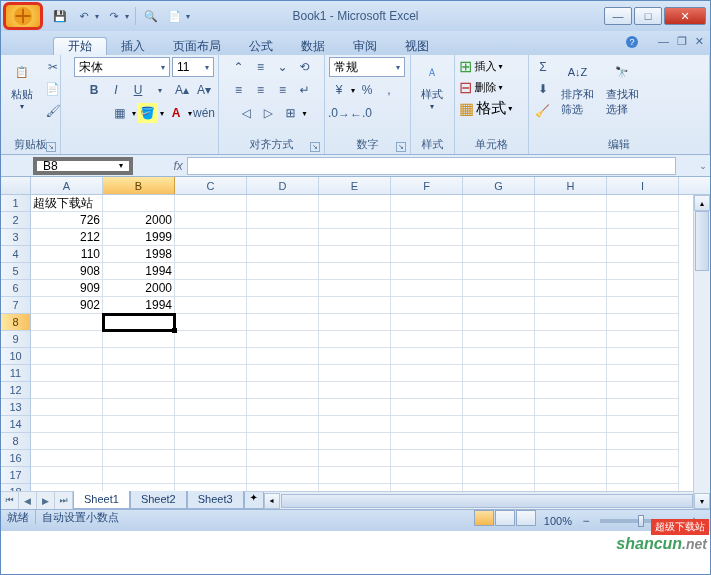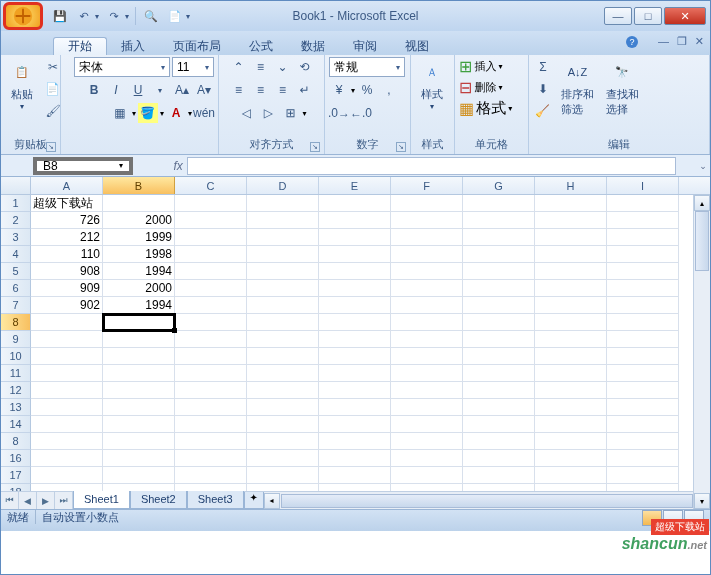--- a/index.html
+++ b/index.html
@@ -77,21 +77,21 @@
 .statusbar { height: 22px; background: linear-gradient(#d2e2f4,#bcd2ea); border-top: 1px solid #9ab5d6; display: flex; font-size: 11px; color: #2a4a7a; padding: 0 6px; }
 .statusbar .sep { width: 1px; height: 14px; background: #a0b8d4; margin: 0 6px; }
 .view-btns { display: flex; margin-left: auto; gap: 1px; }
 .view-btn { width: 20px; height: 16px; border: 1px solid #90a8c8; background: linear-gradient(#f4f8fc,#d8e4f2); }
 .view-btn.active { background: linear-gradient(#fde0a0,#f4b850); }
 .zoom { display: flex; align-items: center; gap: 4px; margin-left: 8px; }
 .zoom-track { width: 80px; height: 4px; background: #a0b8d4; position: relative; }
 .zoom-thumb { position: absolute; left: 38px; top: -4px; width: 6px; height: 12px; background: linear-gradient(#f0f6fc,#c8d8ec); border: 1px solid #8098b8; }
 
 .watermark { position: absolute; right: 4px; bottom: 22px; font-size: 16px; font-weight: bold; font-style: italic; color: #40a060; text-shadow: 1px 1px 0 #fff; z-index: 100; }
-.watermark small { font-size:11px; color:#888; }
+.watermark small { font-size:14px; color:#888; }
 .watermark-banner { position:absolute; right:2px; bottom:40px; background:#e84030; color:#fff; font-size:10px; padding:1px 4px; z-index:99; }
 </style>
 </head>
 <body>
 
 <div class="titlebar">
   <div class="office-btn">
     <svg viewBox="0 0 24 24">
         <circle cx="12" cy="12" r="10" fill="#f0a020"></circle>
         <path d="M4 12h16M12 4v16" stroke="#c06000" stroke-width="2"></path>
@@ -561,16 +561,24 @@
 
 <div class="statusbar">
   <span>就绪</span>
   <span class="sep"></span>
   <span>自动设置小数点</span>
   <div class="view-btns">
     <div class="view-btn active"></div>
     <div class="view-btn"></div>
     <div class="view-btn"></div>
   </div>
+  <div class="zoom">
+    <span>100%</span>
+    <span class="sm-btn">−</span>
+    <div class="zoom-track">
+        <div class="zoom-thumb"></div>
+      </div>
+    <span class="sm-btn">+</span>
+  </div>
 </div>
 
 <div class="watermark-banner">超级下载站</div>
 <div class="watermark"><span>shancun</span><small>.net</small></div>
 
 </body></html>

